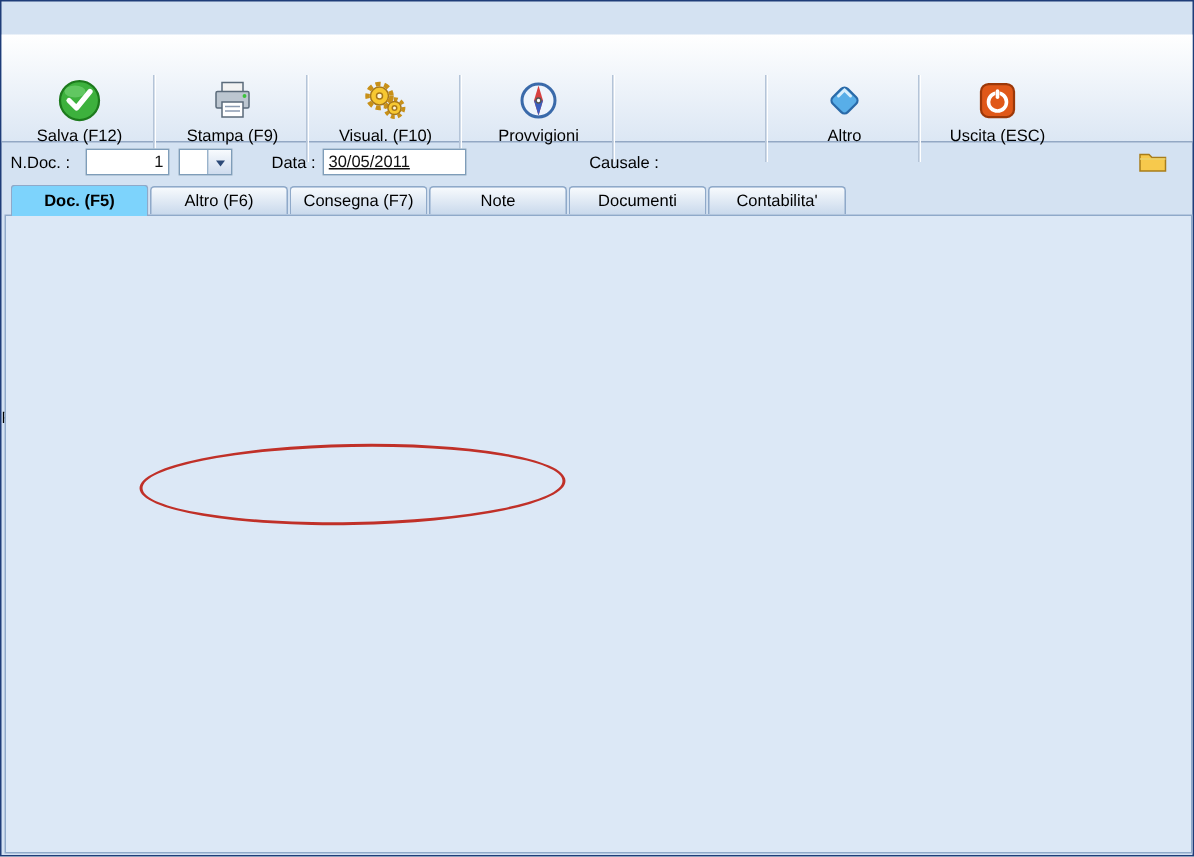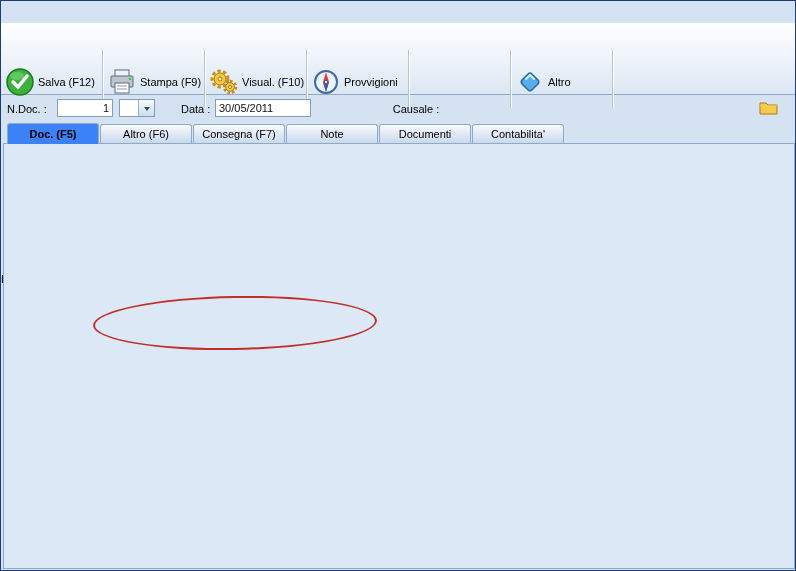--- a/index.html
+++ b/index.html
@@ -14,21 +14,21 @@
               display:flex; align-items:center; }
   .title-icon { margin-left:5px; width:16px; height:16px; }
   .title-text { margin-left:5px; color:#fff; font-weight:bold; font-size:11px; white-space:nowrap; }
   .close-btn { position:absolute; right:5px; top:3px; width:22px; height:16px;
                background:linear-gradient(#ef8f8f,#c22727); border:1px solid #701010; border-radius:3px;
                color:#fff; font-size:9px; line-height:14px; text-align:center; cursor:default; }
 
   
   .toolbar { position:absolute; left:0; top:22px; width:796px; height:72px;
              background:linear-gradient(#ffffff,#dce7f4); border-bottom:1px solid #93a8c4; }
-  .tb-btn { position:absolute; top:25px; width:96px; height:64px; display:flex; flex-direction:row;
+  .tb-btn { position:absolute; top:25px; width:96px; height:64px; display:flex; flex-direction:column;
             align-items:center; justify-content:flex-start; gap:3px; padding-top:4px; border-radius:3px; cursor:default; }
   .tb-lbl { font-size:11px; }
   .tsep { position:absolute; top:27px; width:2px; height:58px; border-left:1px solid #b4c4d8; border-right:1px solid #ffffff; }
 
   
   .lbl { position:absolute; font-size:11px; line-height:14px; white-space:nowrap; }
   .lbl.r { text-align:center; }
   .inp { position:absolute; background:#fff; border:1px solid #7f9db9;
          font:11px "Liberation Sans",sans-serif; padding:0 3px; color:#111; }
   .inp.num { text-align:right; }
@@ -36,21 +36,21 @@
   .combo .val { flex:1; padding:1px 3px; overflow:hidden; white-space:nowrap; font-size:11px; }
   .combo .cbtn { width:16px; background:linear-gradient(#f8fbfe,#cfdcee); border-left:1px solid #9ab3cc;
                  display:flex; align-items:center; justify-content:center; }
   .combo .cbtn::after { content:""; border:3px solid transparent; border-top:4px solid #2c4a78; margin-top:4px; }
   .icbtn { position:absolute; cursor:default; }
 
   
   .tab { position:absolute; top:123px; height:19px; width:92px; text-align:center; line-height:18px;
          background:linear-gradient(#f7fafd,#c9d9ec); border:1px solid #8fa9c9; border-bottom:none;
          border-radius:3px 3px 0 0; font-size:11px; cursor:default; }
-  .tab.active { top:122px; height:21px; background:#3b82f6; font-weight:bold; z-index:3; line-height:20px; }
+  .tab.active { top:122px; height:21px; background:#7dd3fc; font-weight:bold; z-index:3; line-height:20px; }
 
   
   .panel { position:absolute; left:2px; top:142px; width:792px; height:426px;
            background:#dce8f6; border:1px solid #8fa9c9; z-index:1; }
 
   .group { position:absolute; border:1px solid #95adc8; border-radius:3px; }
   .group .legend { position:absolute; top:-7px; left:8px; background:#dce8f6; padding:0 3px;
                    font-size:11px; color:#1e3c6e; white-space:nowrap; }
 
   .namebar { position:absolute; background:linear-gradient(#f4f4f4,#d2d2d2); border:1px solid #9aa4ae;
@@ -145,30 +145,39 @@
 
     <div class="tb-btn" style="left:514px">
       <svg width="30" height="30" viewBox="0 0 30 30">
         <rect x="8" y="8" width="14" height="14" rx="3" transform="rotate(45 15 15)" fill="#58aee8" stroke="#2a6aa8" stroke-width="1.5"></rect>
         <path d="M11 12 L15 8 L19 12" stroke="#d8eefc" fill="none" stroke-width="2" stroke-linecap="round"></path>
       </svg>
       <span class="tb-lbl">Altro</span>
     </div>
     <div class="tsep" style="left:611px"></div>
 
+    <div class="tb-btn" style="left:616px">
+      <svg width="30" height="30" viewBox="0 0 30 30">
+        <rect x="4" y="4" width="22" height="22" rx="5" fill="#e05818" stroke="#9c3808" stroke-width="1.5"></rect>
+        <circle cx="15" cy="16" r="6" stroke="#fff" stroke-width="2.4" fill="none"></circle>
+        <rect x="13.6" y="7" width="2.8" height="7" fill="#e05818"></rect>
+        <rect x="13.8" y="7.5" width="2.4" height="6.5" rx="1.2" fill="#fff"></rect>
+      </svg>
+      <span class="tb-lbl">Uscita (ESC)</span>
+    </div>
   </div>
 
   <span class="lbl" style="left:6px; top:101px">N.Doc. :</span>
   <input class="inp num" style="left: 56px; top: 98px; width: 56px; height: 18px;" value="1">
   <div class="combo" style="left:118px; top:98px; width:36px; height:18px">
     <span class="val"></span>
     <span class="cbtn"></span>
   </div>
   <span class="lbl" style="left:180px; top:101px">Data :</span>
-  <input class="inp" style="left: 214px; top: 98px; width: 96px; height: 18px;" value="30/05/2011">
+  <input class="inp" style="left: 214px; top: 98px; width: 96px; height: 18px; text-decoration: underline;" value="30/05/2011">
   <span class="lbl r" style="left:386px; top:101px; width:58px">Causale :</span>
   <span class="icbtn" style="left:758px; top:99px">
     <svg width="19" height="15" viewBox="0 0 19 15">
         <path d="M1 3 L7 3 L9 5 L18 5 L18 14 L1 14 Z" fill="#f7c94c" stroke="#a87d1a"></path>
         <path d="M1 6 L18 6" stroke="#ead26e"></path>
       </svg>
   </span>
 
   <div class="tab active" style="left:6px"><span>Doc. (F5)</span></div>
   <div class="tab" style="left:99px"><span>Altro (F6)</span></div>

